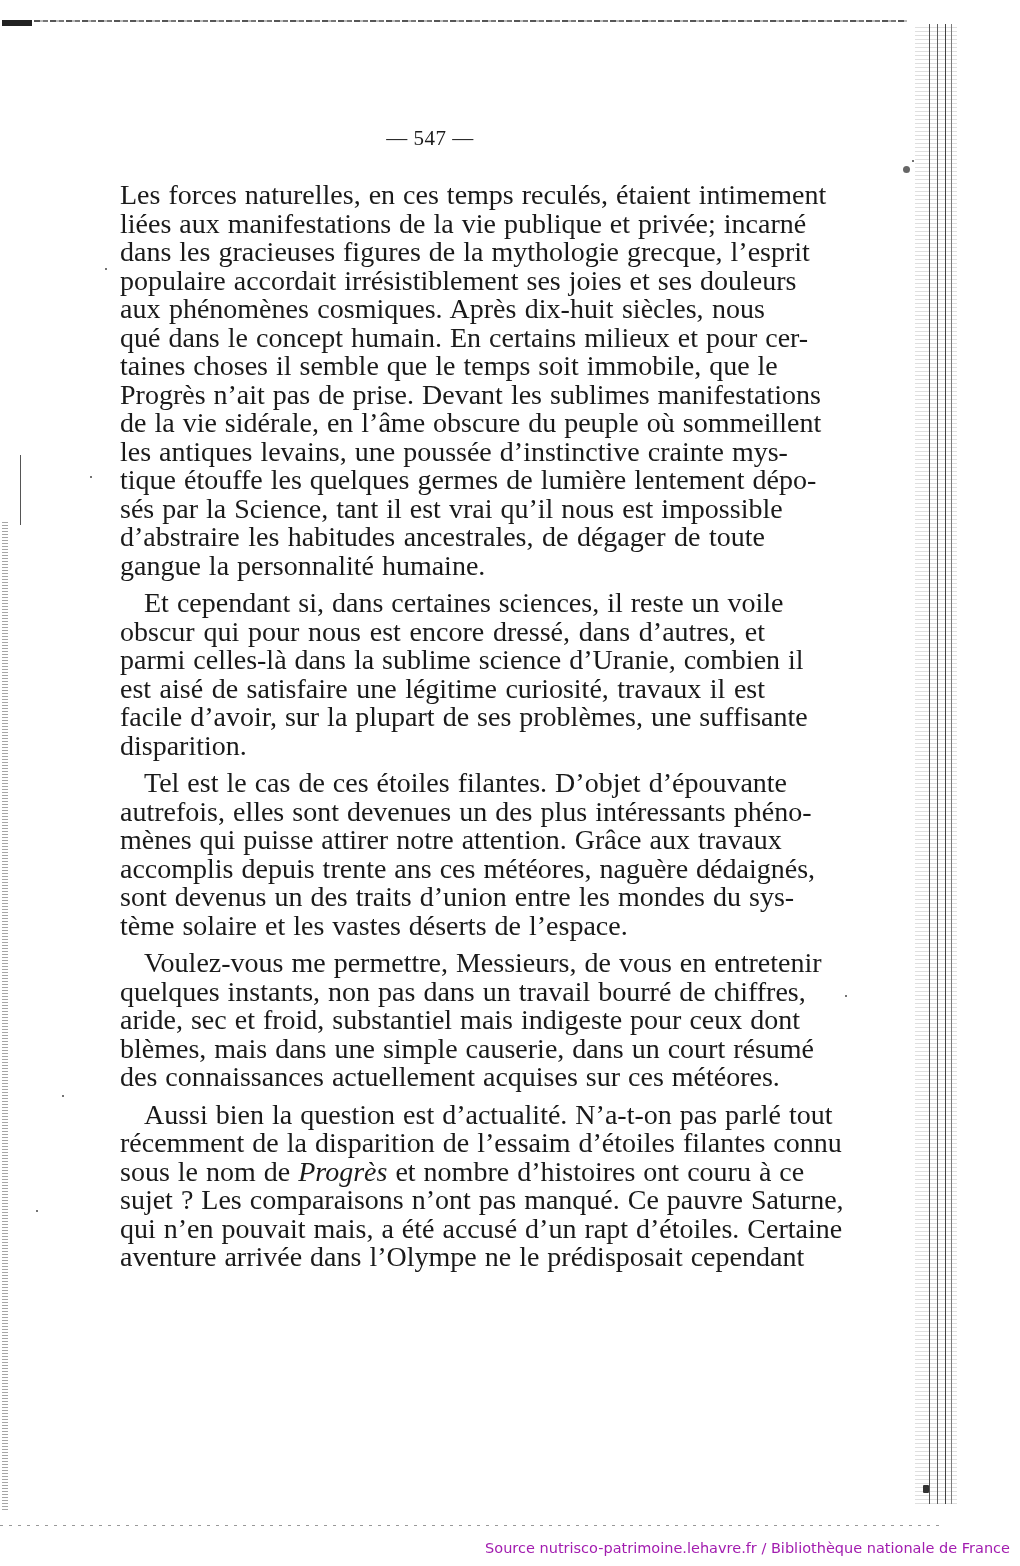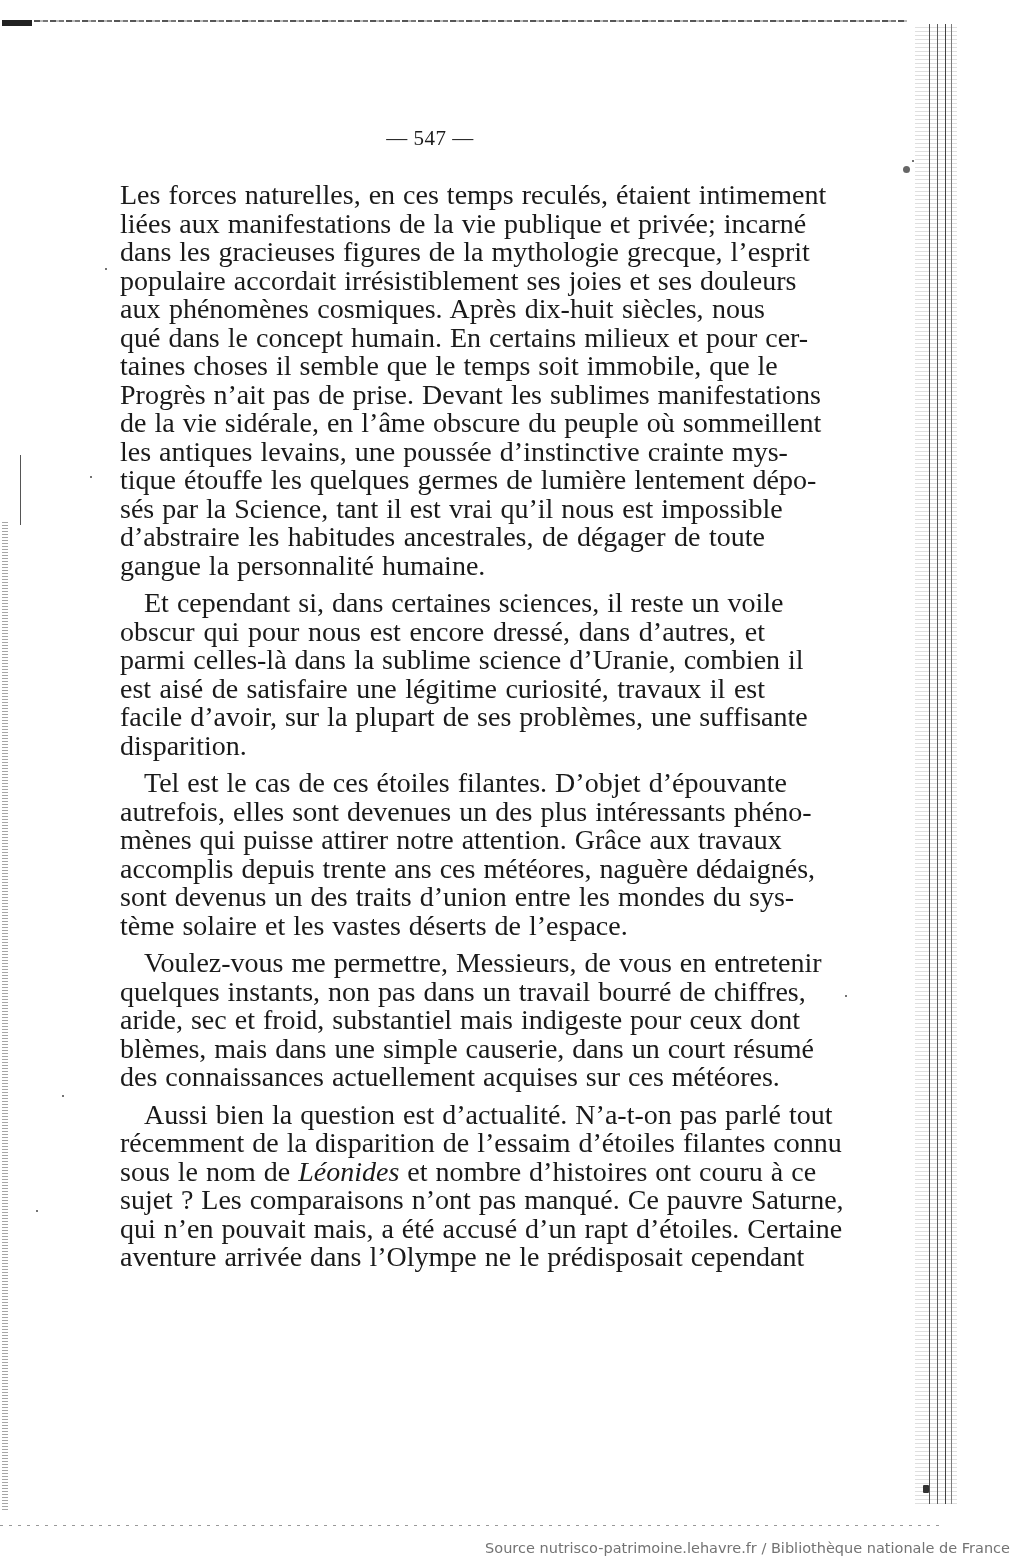--- a/index.html
+++ b/index.html
@@ -43,21 +43,21 @@
     display: block; font-size: 28px; line-height: 28.5px; height: 28.5px;
     text-align: justify; text-align-last: justify; white-space: nowrap; overflow: visible;
     word-spacing: 1px;
   }
   .line.last { text-align-last: left; }
   .para { margin-bottom: 9px; }
   .line.indent { padding-left: 24px; }
   em.it { font-style: italic; }
   .source-credit {
     position: absolute; right: 10px; top: 1540px;
-    font-family: "DejaVu Sans", sans-serif; font-size: 14.5px; color: #737373;
+    font-family: "DejaVu Sans", sans-serif; font-size: 14.5px; color: #a21caf;
   }
   .speck { position: absolute; width: 2px; height: 2px; background: #444; border-radius: 1px; }
 </style>
 </head>
 <body>
 
 <div class="top-rule"></div>
 <div class="top-rule-thick"></div>
 <div class="right-edge"></div>
 <div class="left-edge"></div>
@@ -106,21 +106,21 @@
     <span class="line indent">Voulez-vous me permettre, Messieurs, de vous en entretenir</span>
     <span class="line">quelques instants, non pas dans un travail bourré de chiffres,</span>
     <span class="line">aride, sec et froid, substantiel mais indigeste pour ceux dont</span>
     <span class="line">blèmes, mais dans une simple causerie, dans un court résumé</span>
     <span class="line last">des connaissances actuellement acquises sur ces météores.</span>
   </div>
 
   <div class="para">
     <span class="line indent">Aussi bien la question est d’actualité. N’a-t-on pas parlé tout</span>
     <span class="line">récemment de la disparition de l’essaim d’étoiles filantes connu</span>
-    <span class="line"><span>sous le nom de </span><em class="it">Léonides</em><span> et nombre d’histoires ont couru à ce</span></span>
+    <span class="line"><span>sous le nom de </span><em class="it">Progrès</em><span> et nombre d’histoires ont couru à ce</span></span>
     <span class="line">sujet ? Les comparaisons n’ont pas manqué. Ce pauvre Saturne,</span>
     <span class="line">qui n’en pouvait mais, a été accusé d’un rapt d’étoiles. Certaine</span>
     <span class="line">aventure arrivée dans l’Olympe ne le prédisposait cependant</span>
   </div>
 </div>
 
 <div class="speck" style="left:912px;top:160px"></div>
 <div class="speck" style="left:903px;top:166px;width:7px;height:7px;border-radius:4px;background:#666"></div>
 <div class="speck" style="left:923px;top:1485px;width:6px;height:8px;background:#333"></div>
 <div class="speck" style="left:105px;top:268px"></div>

